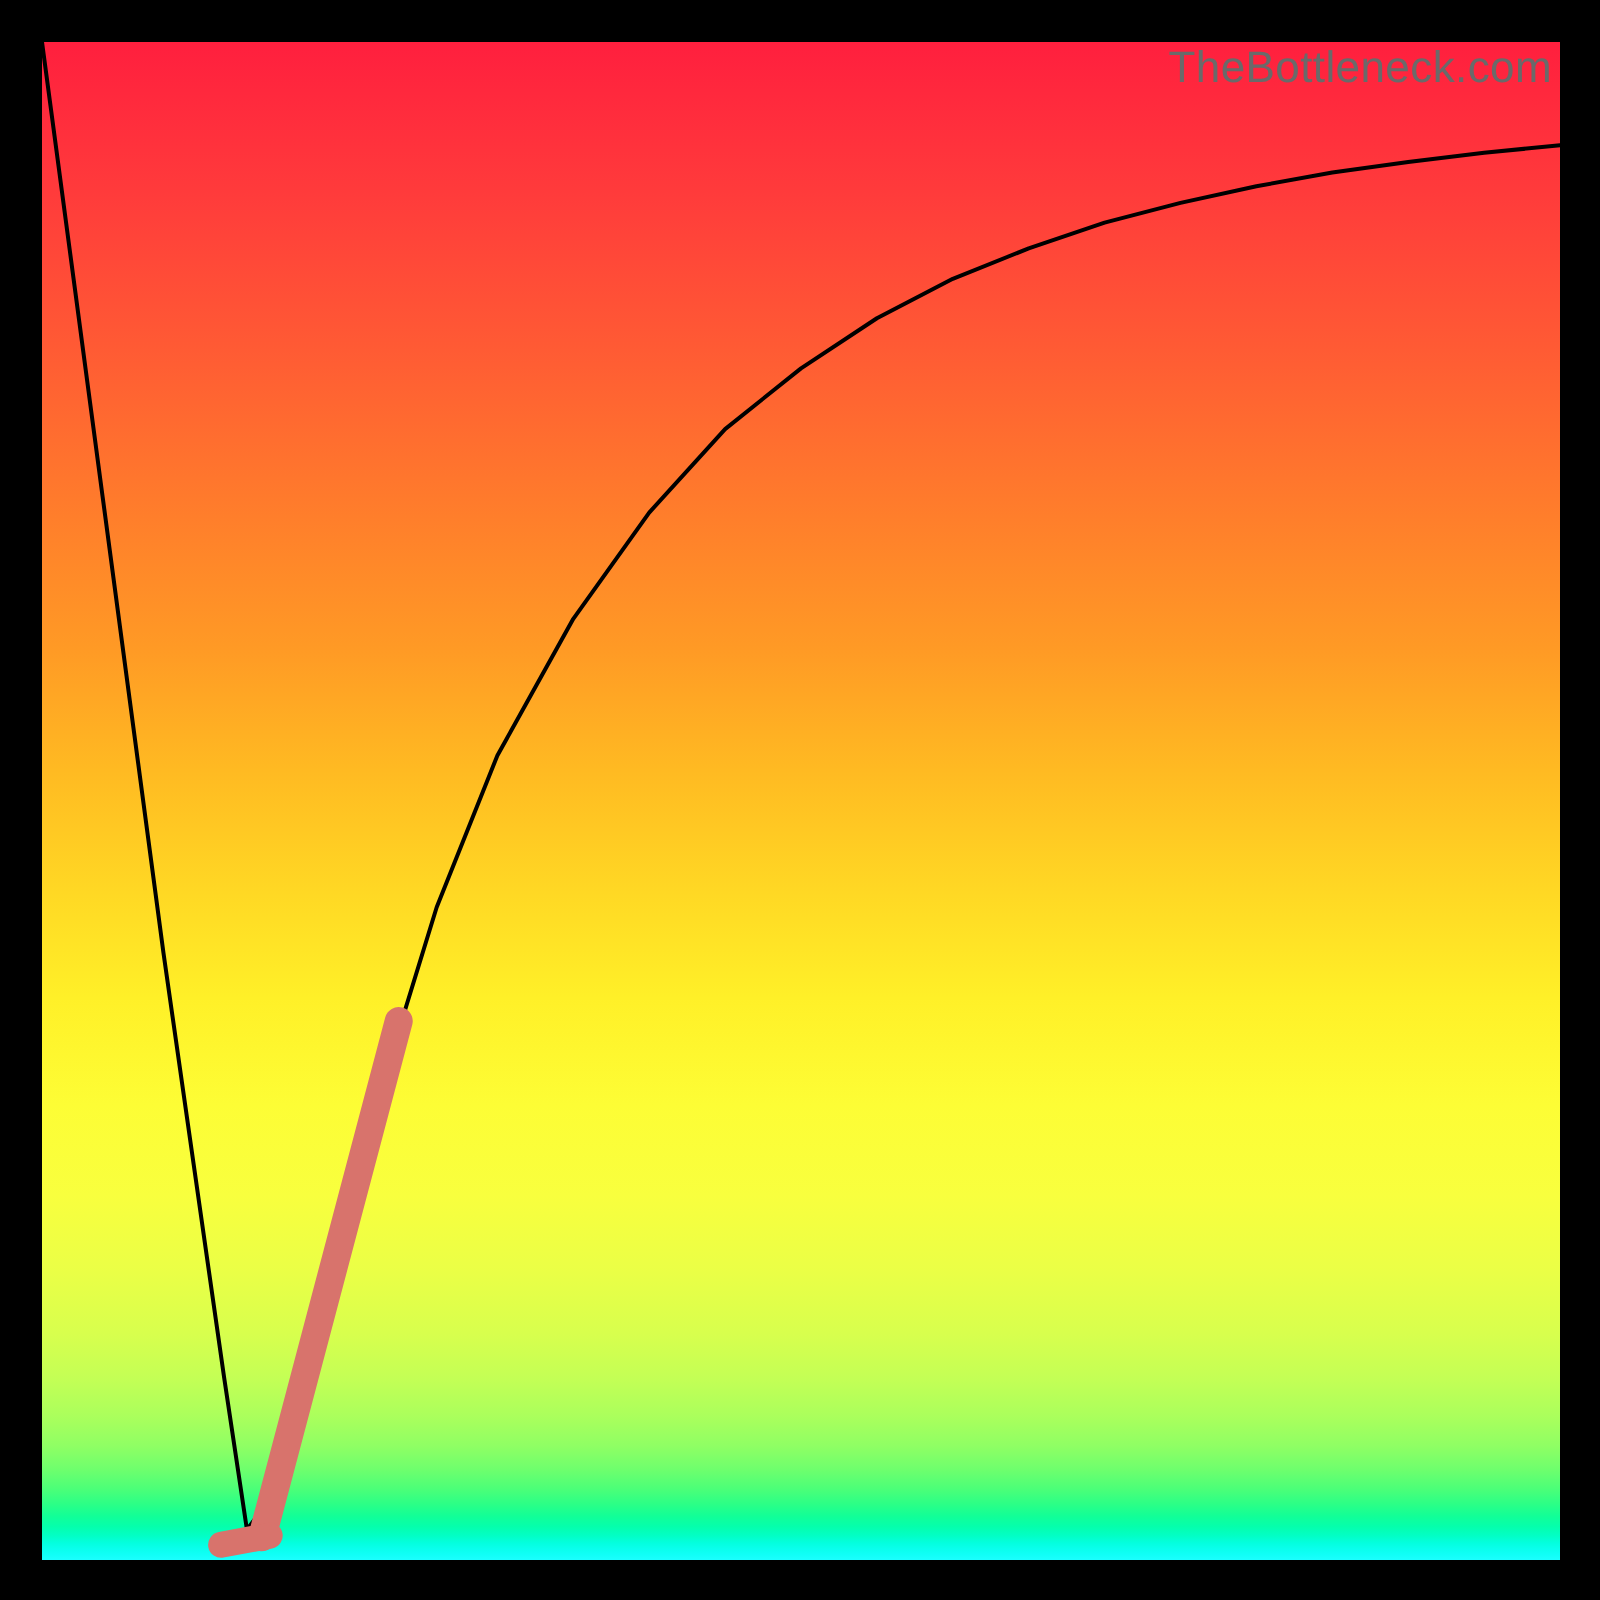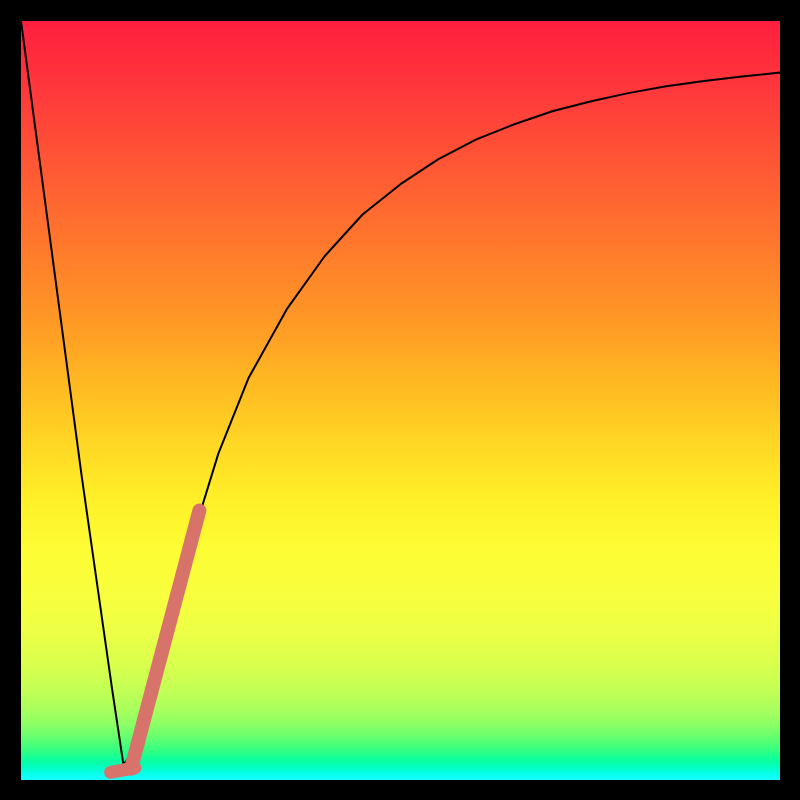--- a/index.html
+++ b/index.html
@@ -68,20 +68,21 @@
     width: 759px;
     height: 759px;
     overflow: visible;
   }
 </style>
 </head>
 <body>
 
 <div class="frame">
   <div class="plot-area">
+    <div class="watermark">TheBottleneck.com</div>
 
     <svg class="curves" viewBox="0 0 759 759" preserveAspectRatio="none">
       <path id="curve-path" fill="none" stroke-width="2" stroke-linecap="round" stroke-linejoin="round" d="M0.00 0.00 L30.36 227.70 L60.72 455.40 L91.08 667.92 L102.47 743.82 L113.85 728.64 L136.62 645.15 L166.98 531.30 L197.34 432.63 L227.70 356.73 L265.65 288.42 L303.60 235.29 L341.55 193.54 L379.50 163.18 L417.45 138.14 L455.40 118.40 L493.35 103.22 L531.30 90.32 L569.25 80.45 L607.20 72.11 L645.15 65.27 L683.10 59.96 L721.05 55.41 L759.00 51.61" stroke="#000000"></path>
       <line id="marker-main" stroke-width="14" stroke-linecap="round" x1="110.05499999999999" y1="747.615" x2="178.36499999999998" y2="489.555" stroke="#d8736c"></line>
       <line id="marker-minor" stroke-width="13" stroke-linecap="round" x1="89.56200000000001" y1="751.41" x2="113.85" y2="746.856" stroke="#d8736c"></line>
     </svg>
   </div>
 </div>
 
 </body></html>

